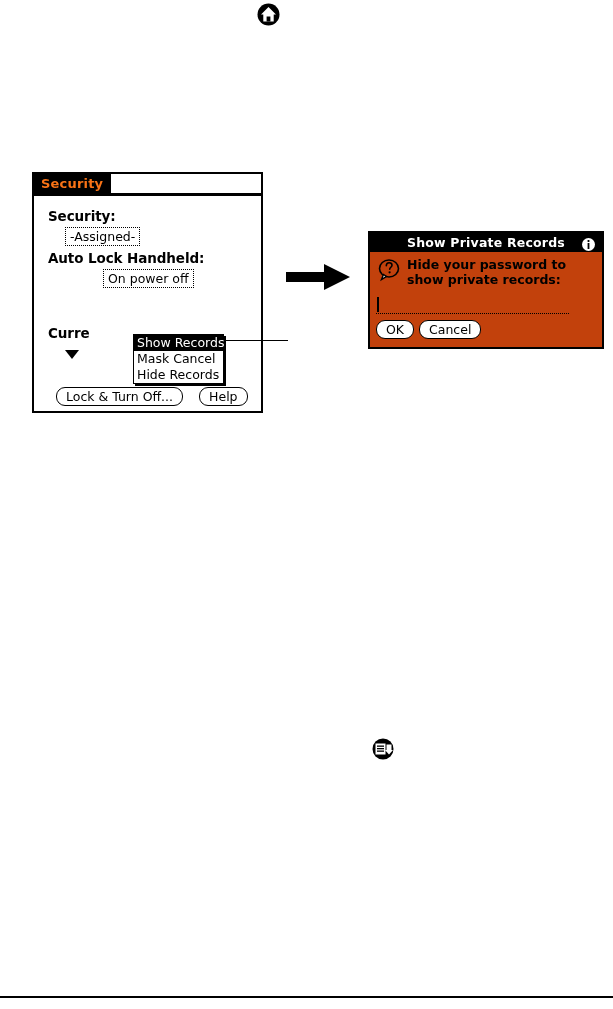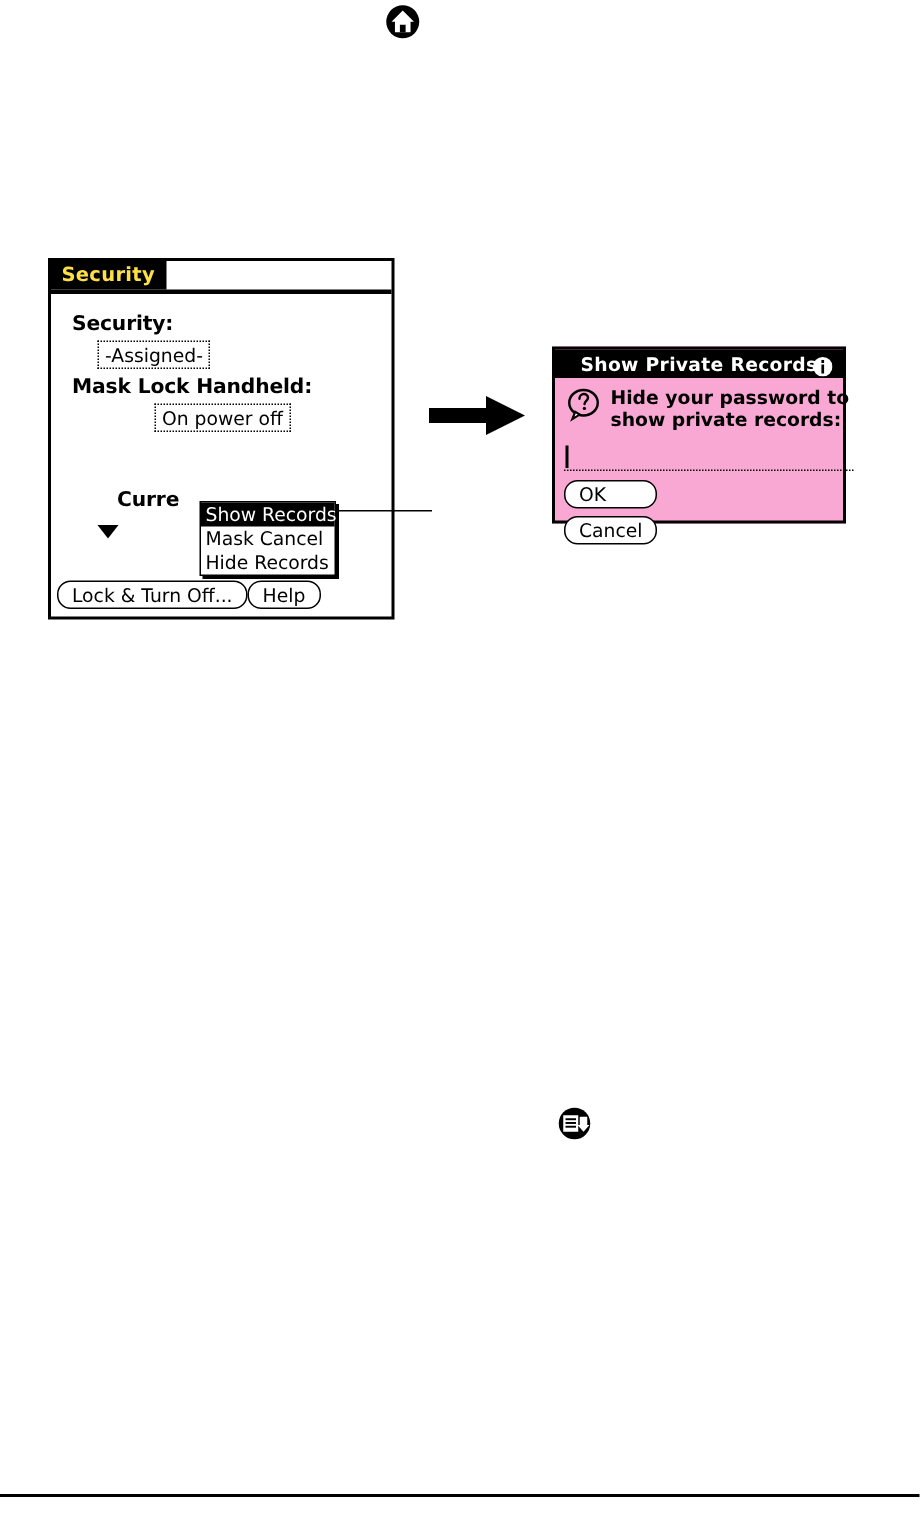--- a/index.html
+++ b/index.html
@@ -51,41 +51,41 @@
     height: 22px;
     border-bottom: 3px solid #000000;
     box-sizing: border-box;
   }
   .title-tab {
     position: absolute;
     left: 0;
     top: 0;
     height: 19px;
     background: #000000;
-    color: #fde047;
+    color: #f97316;
     font-family: "DejaVu Sans", sans-serif;
     font-weight: bold;
     font-size: 13px;
     line-height: 19px;
     padding: 0 8px 0 7px;
     letter-spacing: 0.2px;
     white-space: nowrap;
   }
 
   .field-label {
     position: absolute;
     font-family: "DejaVu Sans", sans-serif;
     font-weight: bold;
     font-size: 13.5px;
     letter-spacing: -0.1px;
     white-space: nowrap;
   }
   .label-password  { left: 14px; top: 34px; }
   .label-autolock  { left: 14px; top: 76px; }
-  .label-current   { left: 14px; top: 151px; margin-left: 30px; }
+  .label-current   { left: 14px; top: 151px; }
 
   .dotted-value {
     position: absolute;
     border: 1px dotted #000000;
     font-family: "DejaVu Sans", sans-serif;
     font-size: 12.5px;
     line-height: 17px;
     padding: 0px 4px;
     white-space: nowrap;
     background: #ffffff;
@@ -124,24 +124,24 @@
     white-space: nowrap;
   }
   .popup-item.selected {
     background: #000000;
     color: #ffffff;
   }
 
   
   .btn-row {
     position: absolute;
-    left: 4px;
+    left: 22px;
     bottom: 5px;
     display: flex;
-    gap: 0;
+    gap: 16px;
   }
   .pill-btn {
     border: 1.5px solid #000000;
     border-radius: 9px;
     background: #ffffff;
     font-family: "DejaVu Sans", sans-serif;
     font-size: 12.5px;
     line-height: 17px;
     padding: 0 9px;
     white-space: nowrap;
@@ -165,23 +165,23 @@
     height: 0;
     border-top: 1.5px solid #000000;
     z-index: 4;
   }
 
   
   .dialog {
     position: absolute;
     left: 368px;
     top: 231px;
-    width: 196px;
+    width: 236px;
     height: 118px;
-    background: #f9a8d4;
+    background: #c2410c;
     border: 2px solid #000000;
     box-sizing: border-box;
   }
   .dlg-titlebar {
     position: relative;
     height: 19px;
     background: #000000;
     color: #ffffff;
     display: flex;
     align-items: center;
@@ -237,21 +237,20 @@
     width: 2px;
     height: 15px;
     background: #000000;
   }
   .dlg-btn-row {
     position: absolute;
     left: 6px;
     top: 68px;
     display: flex;
     gap: 5px;
-    flex-direction: column;
   }
 
   .bottom-rule {
     position: absolute;
     left: 0;
     top: 996px;
     width: 613px;
     height: 0;
     border-top: 2px solid #000000;
   }
@@ -269,21 +268,21 @@
 
 <div class="device-panel">
 
   <div class="titlebar">
     <div class="title-tab">Security</div>
   </div>
 
   <div class="field-label label-password">Security:</div>
   <div class="dotted-value value-password">-Assigned-</div>
 
-  <div class="field-label label-autolock">Mask Lock Handheld:</div>
+  <div class="field-label label-autolock">Auto Lock Handheld:</div>
   <div class="dotted-value value-autolock">On power off</div>
 
   <div class="field-label label-current">Curre</div>
 
   <div class="triangle-down"></div>
 
   <div class="popup-list">
     <div class="popup-item selected">Show Records</div>
     <div class="popup-item">Mask Cancel</div>
     <div class="popup-item">Hide Records</div>

